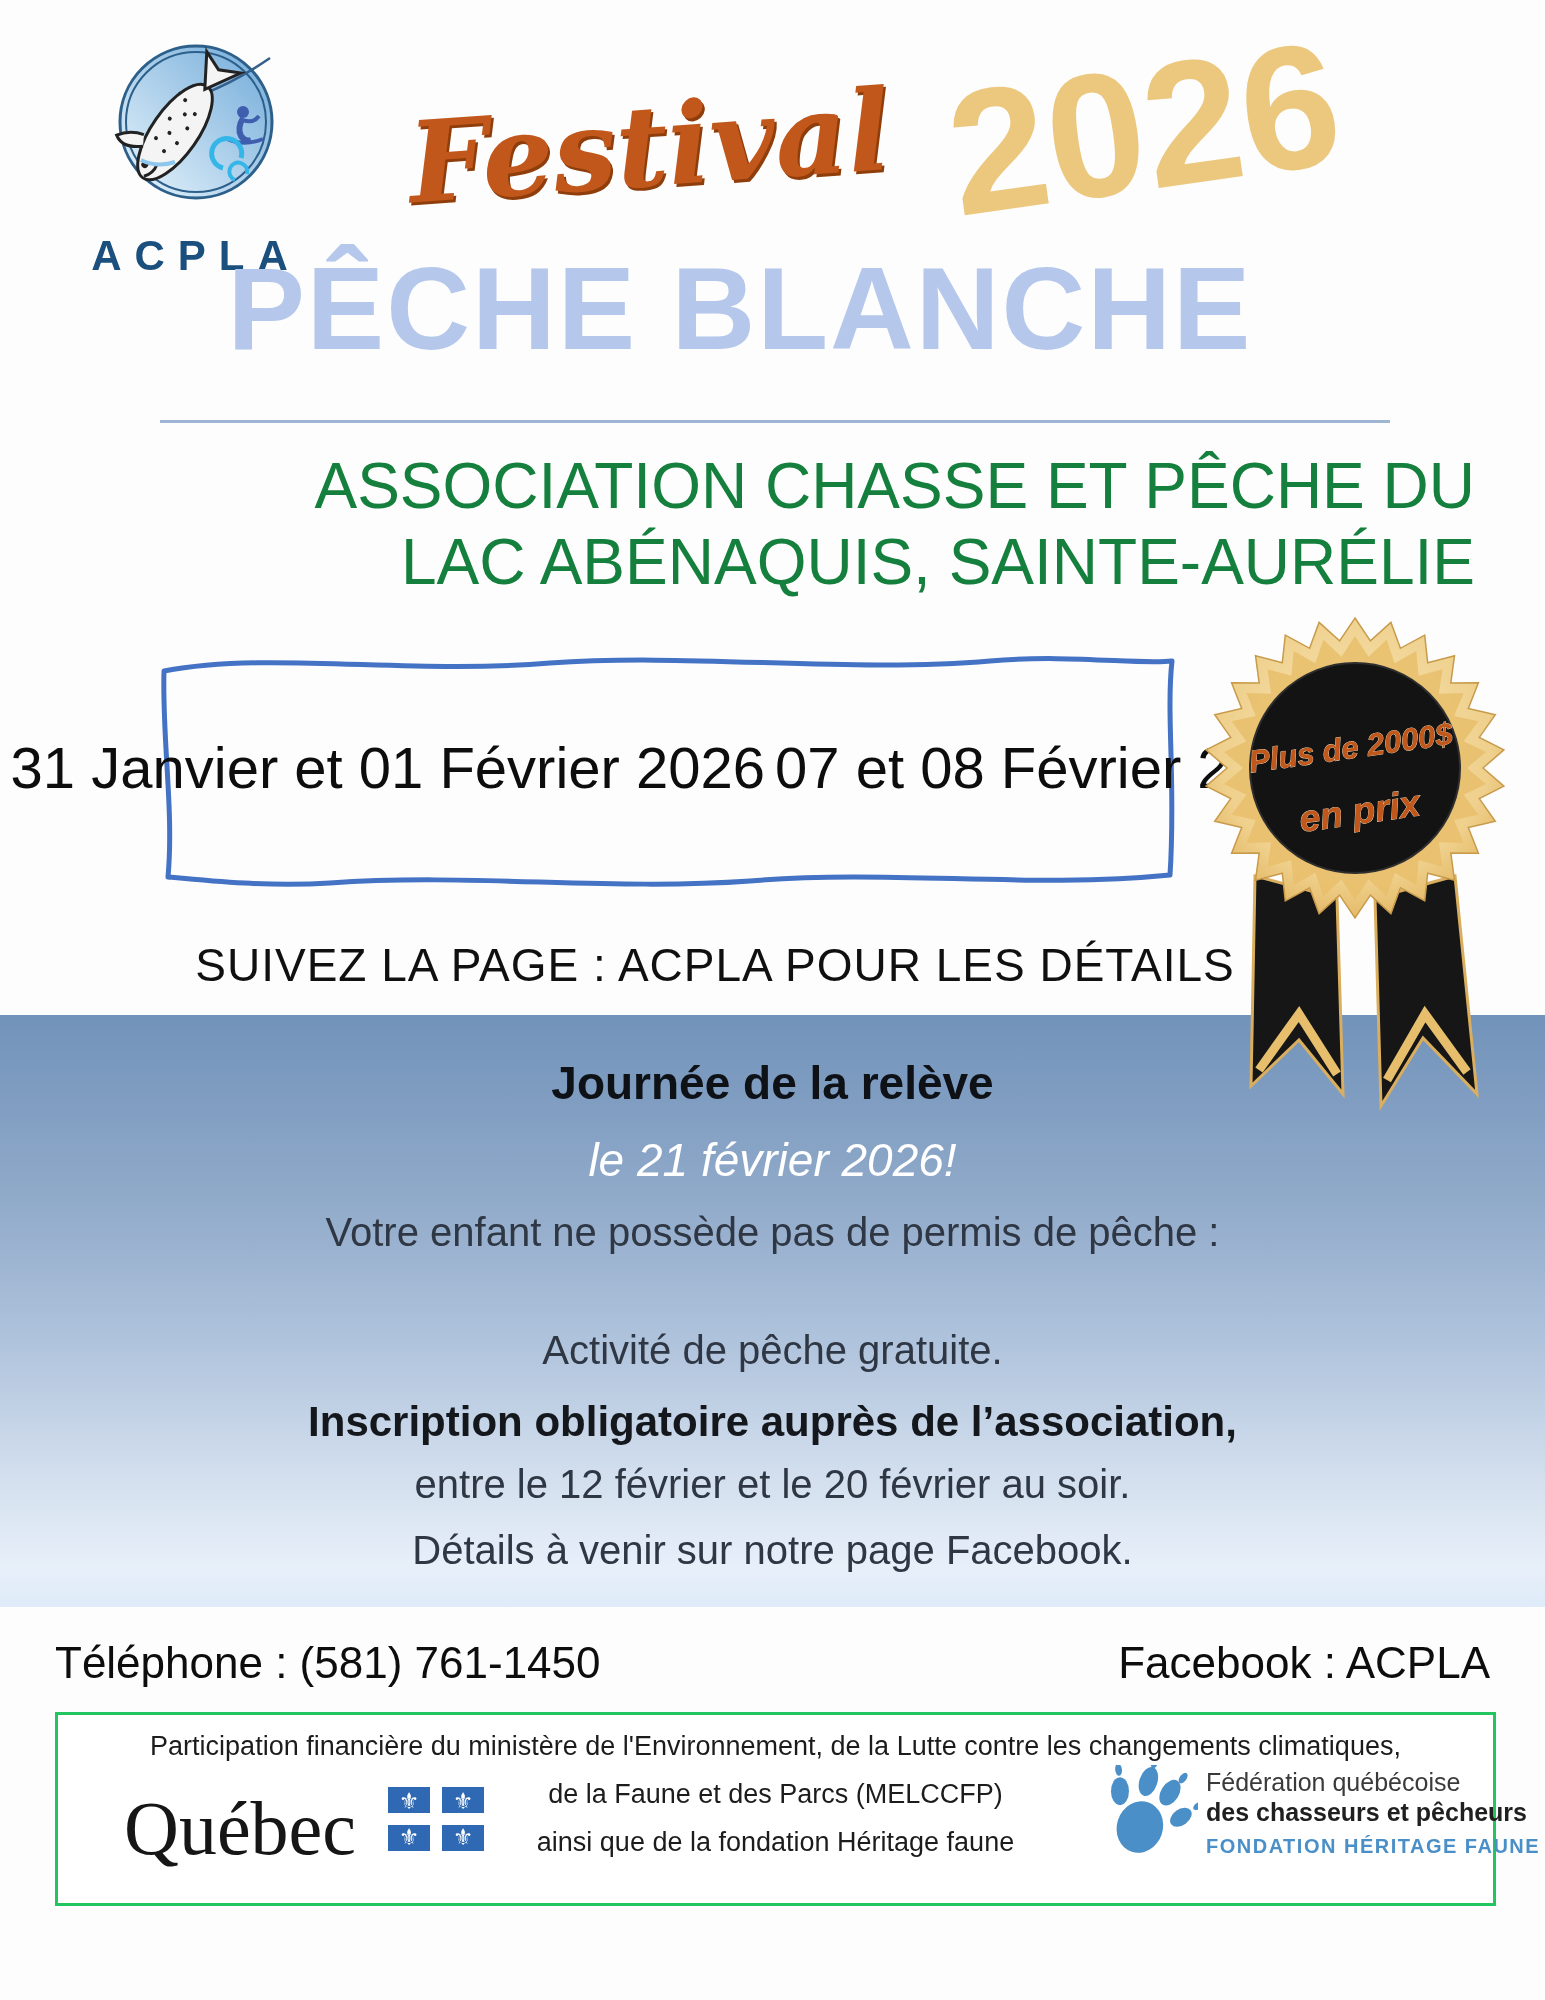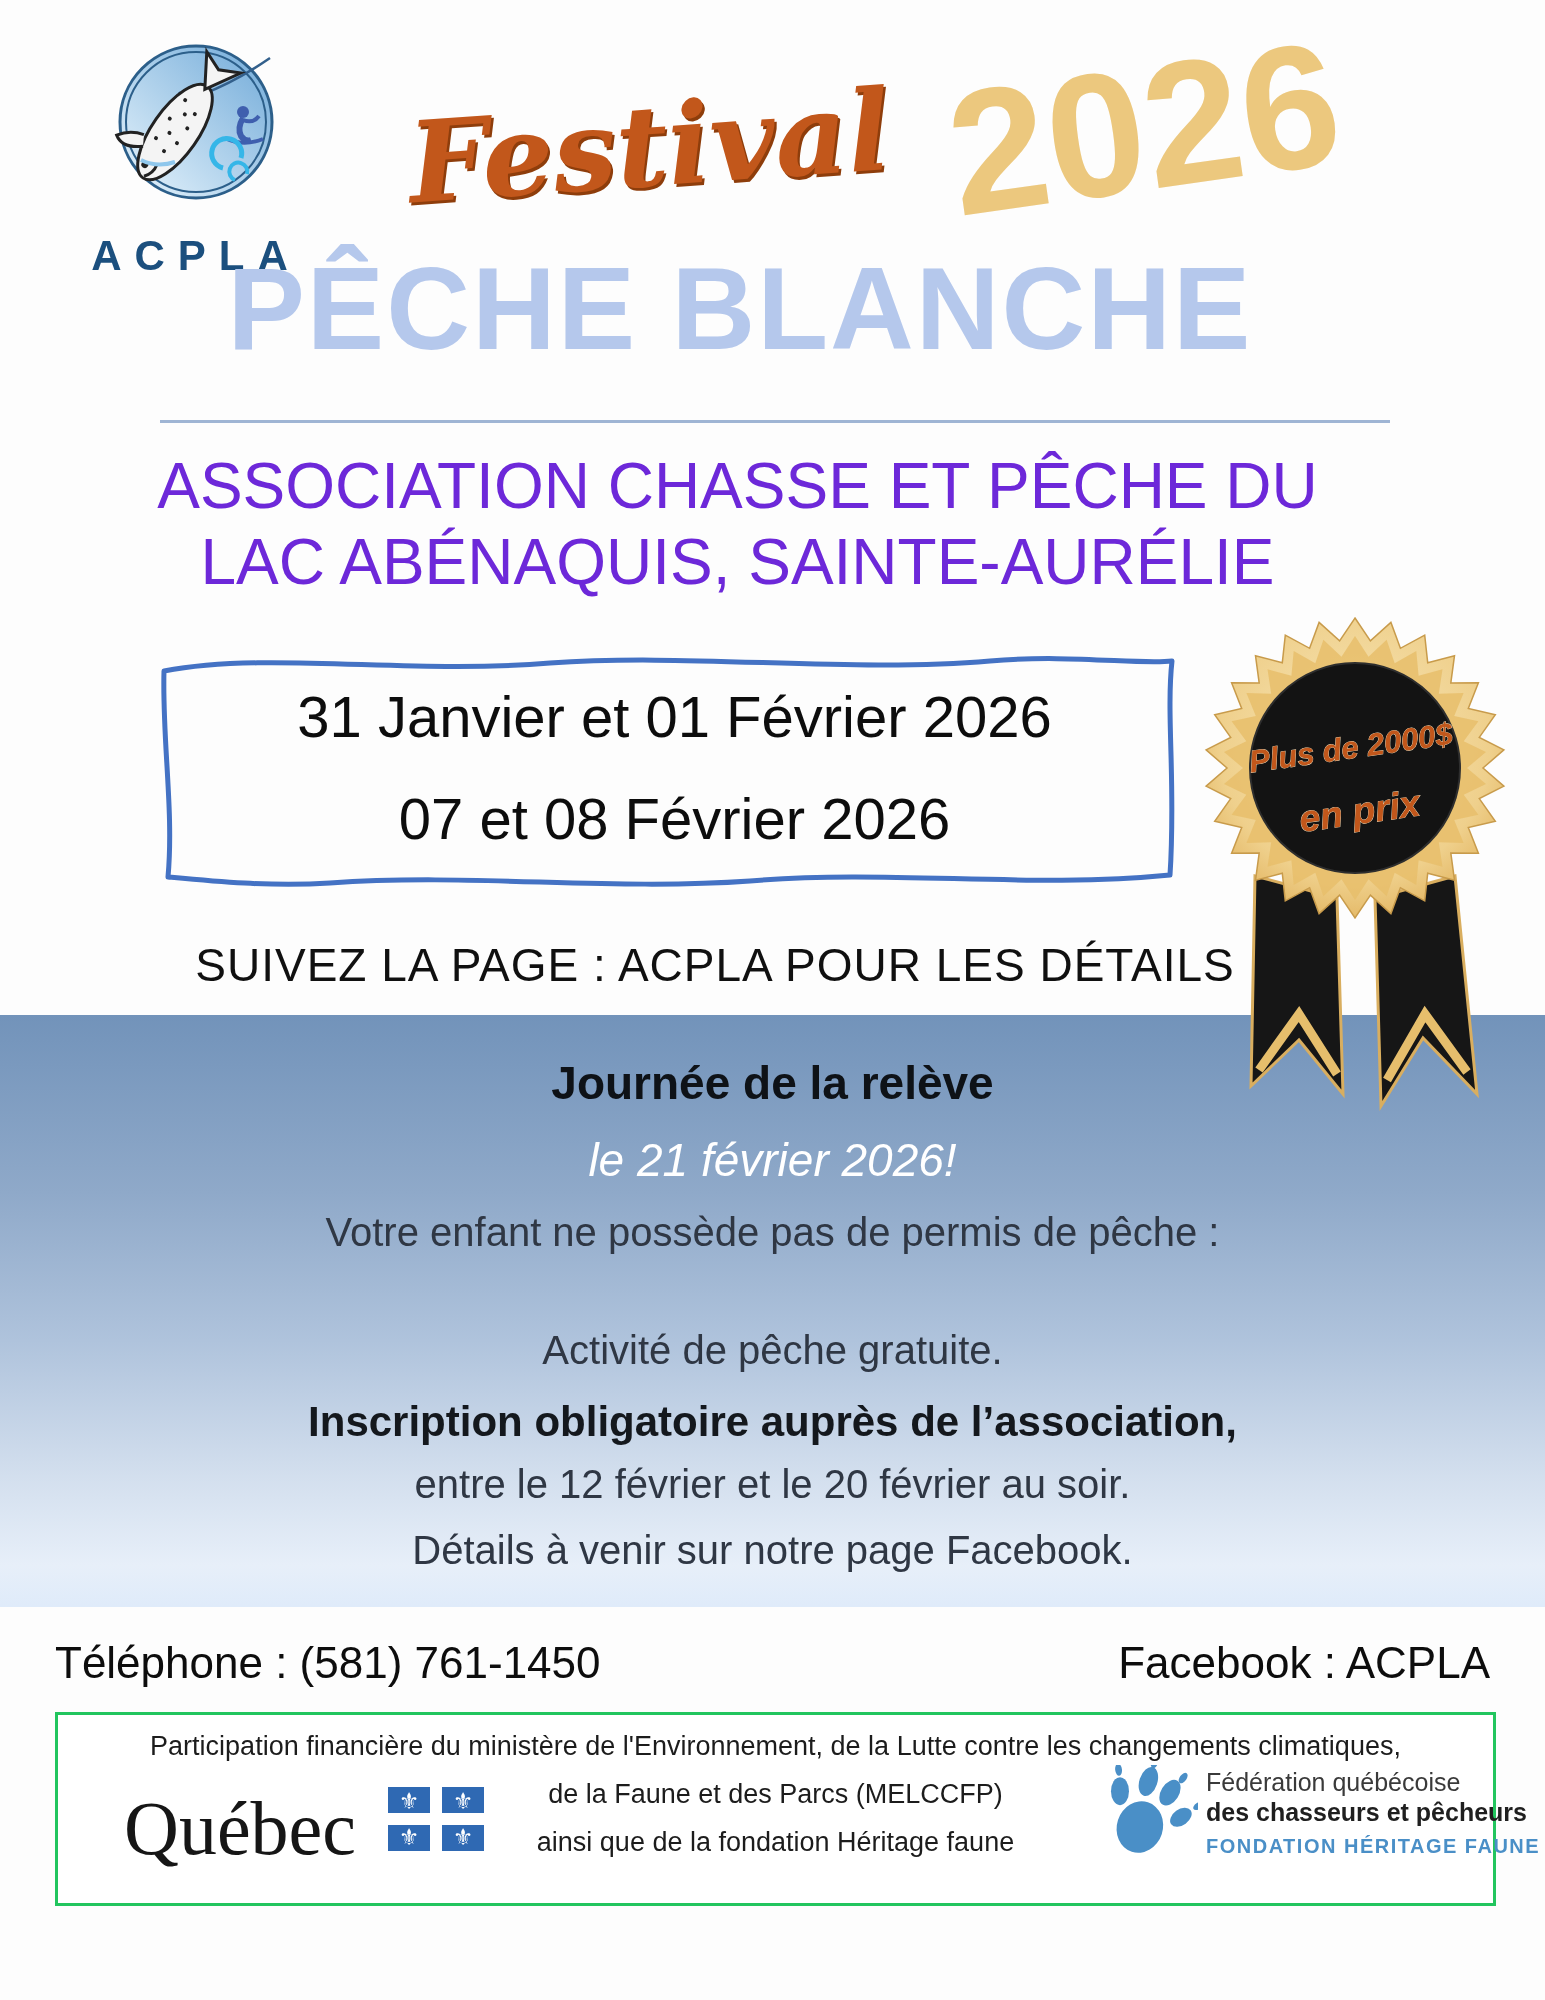--- a/index.html
+++ b/index.html
@@ -12,27 +12,27 @@
   .logo-acronym{left:75px;top:232px;width:242px;text-align:center;font-size:42px;font-weight:700;
                 letter-spacing:13px;color:#1B4F7E;}
   .festival{left:408px;top:78px;width:560px;font-size:112px;font-weight:700;font-style:italic;
             font-family:"DejaVu Serif",serif;color:#C2571B;transform:rotate(-4deg);
             text-shadow:2px 3px 0 #8E3D0B;white-space:nowrap;}
   .year{left:948px;top:22px;width:470px;font-size:176px;font-weight:700;color:#ECC87E;
         transform:rotate(-8deg);white-space:nowrap;}
   .main-title{left:0;top:242px;width:1480px;text-align:center;font-size:116px;font-weight:700;
               letter-spacing:2px;color:#B5C8EC;white-space:nowrap;}
   .rule{left:160px;top:420px;width:1230px;height:3px;background:#9FB5D4;}
-  .assoc{left:0;top:448px;width:1475px;text-align:center;color:#6d28d9;font-size:64px;
+  .assoc{left:0;top:448px;width:1475px;text-align:right;color:#15803d;font-size:64px;
          line-height:76px;font-weight:400;}
 
   
   .dates-box{left:150px;top:645px;width:1035px;height:245px;}
   .dates-box svg{position:absolute;left:0;top:0;}
-  .dates-text{position:absolute;left:7px;top:0;width:100%;height:100%;display:flex;flex-direction:column;
+  .dates-text{position:absolute;left:1px;top:0;width:100%;height:100%;display:flex;flex-direction:row;
               justify-content:center;align-items:center;gap:10px;}
   .dates-text div{font-size:58px;line-height:92px;color:#0d0d0d;white-space:nowrap;}
 
   
   .badge{left:1195px;top:608px;width:320px;height:525px;z-index:6;}
   .badge text{font-family:"Liberation Sans",sans-serif;font-style:italic;font-weight:700;
               fill:#C2571B;stroke:#F3DDB8;stroke-width:0.8;paint-order:stroke;}
 
   
   .follow{left:0;top:938px;width:1430px;text-align:center;font-size:46px;letter-spacing:1px;

